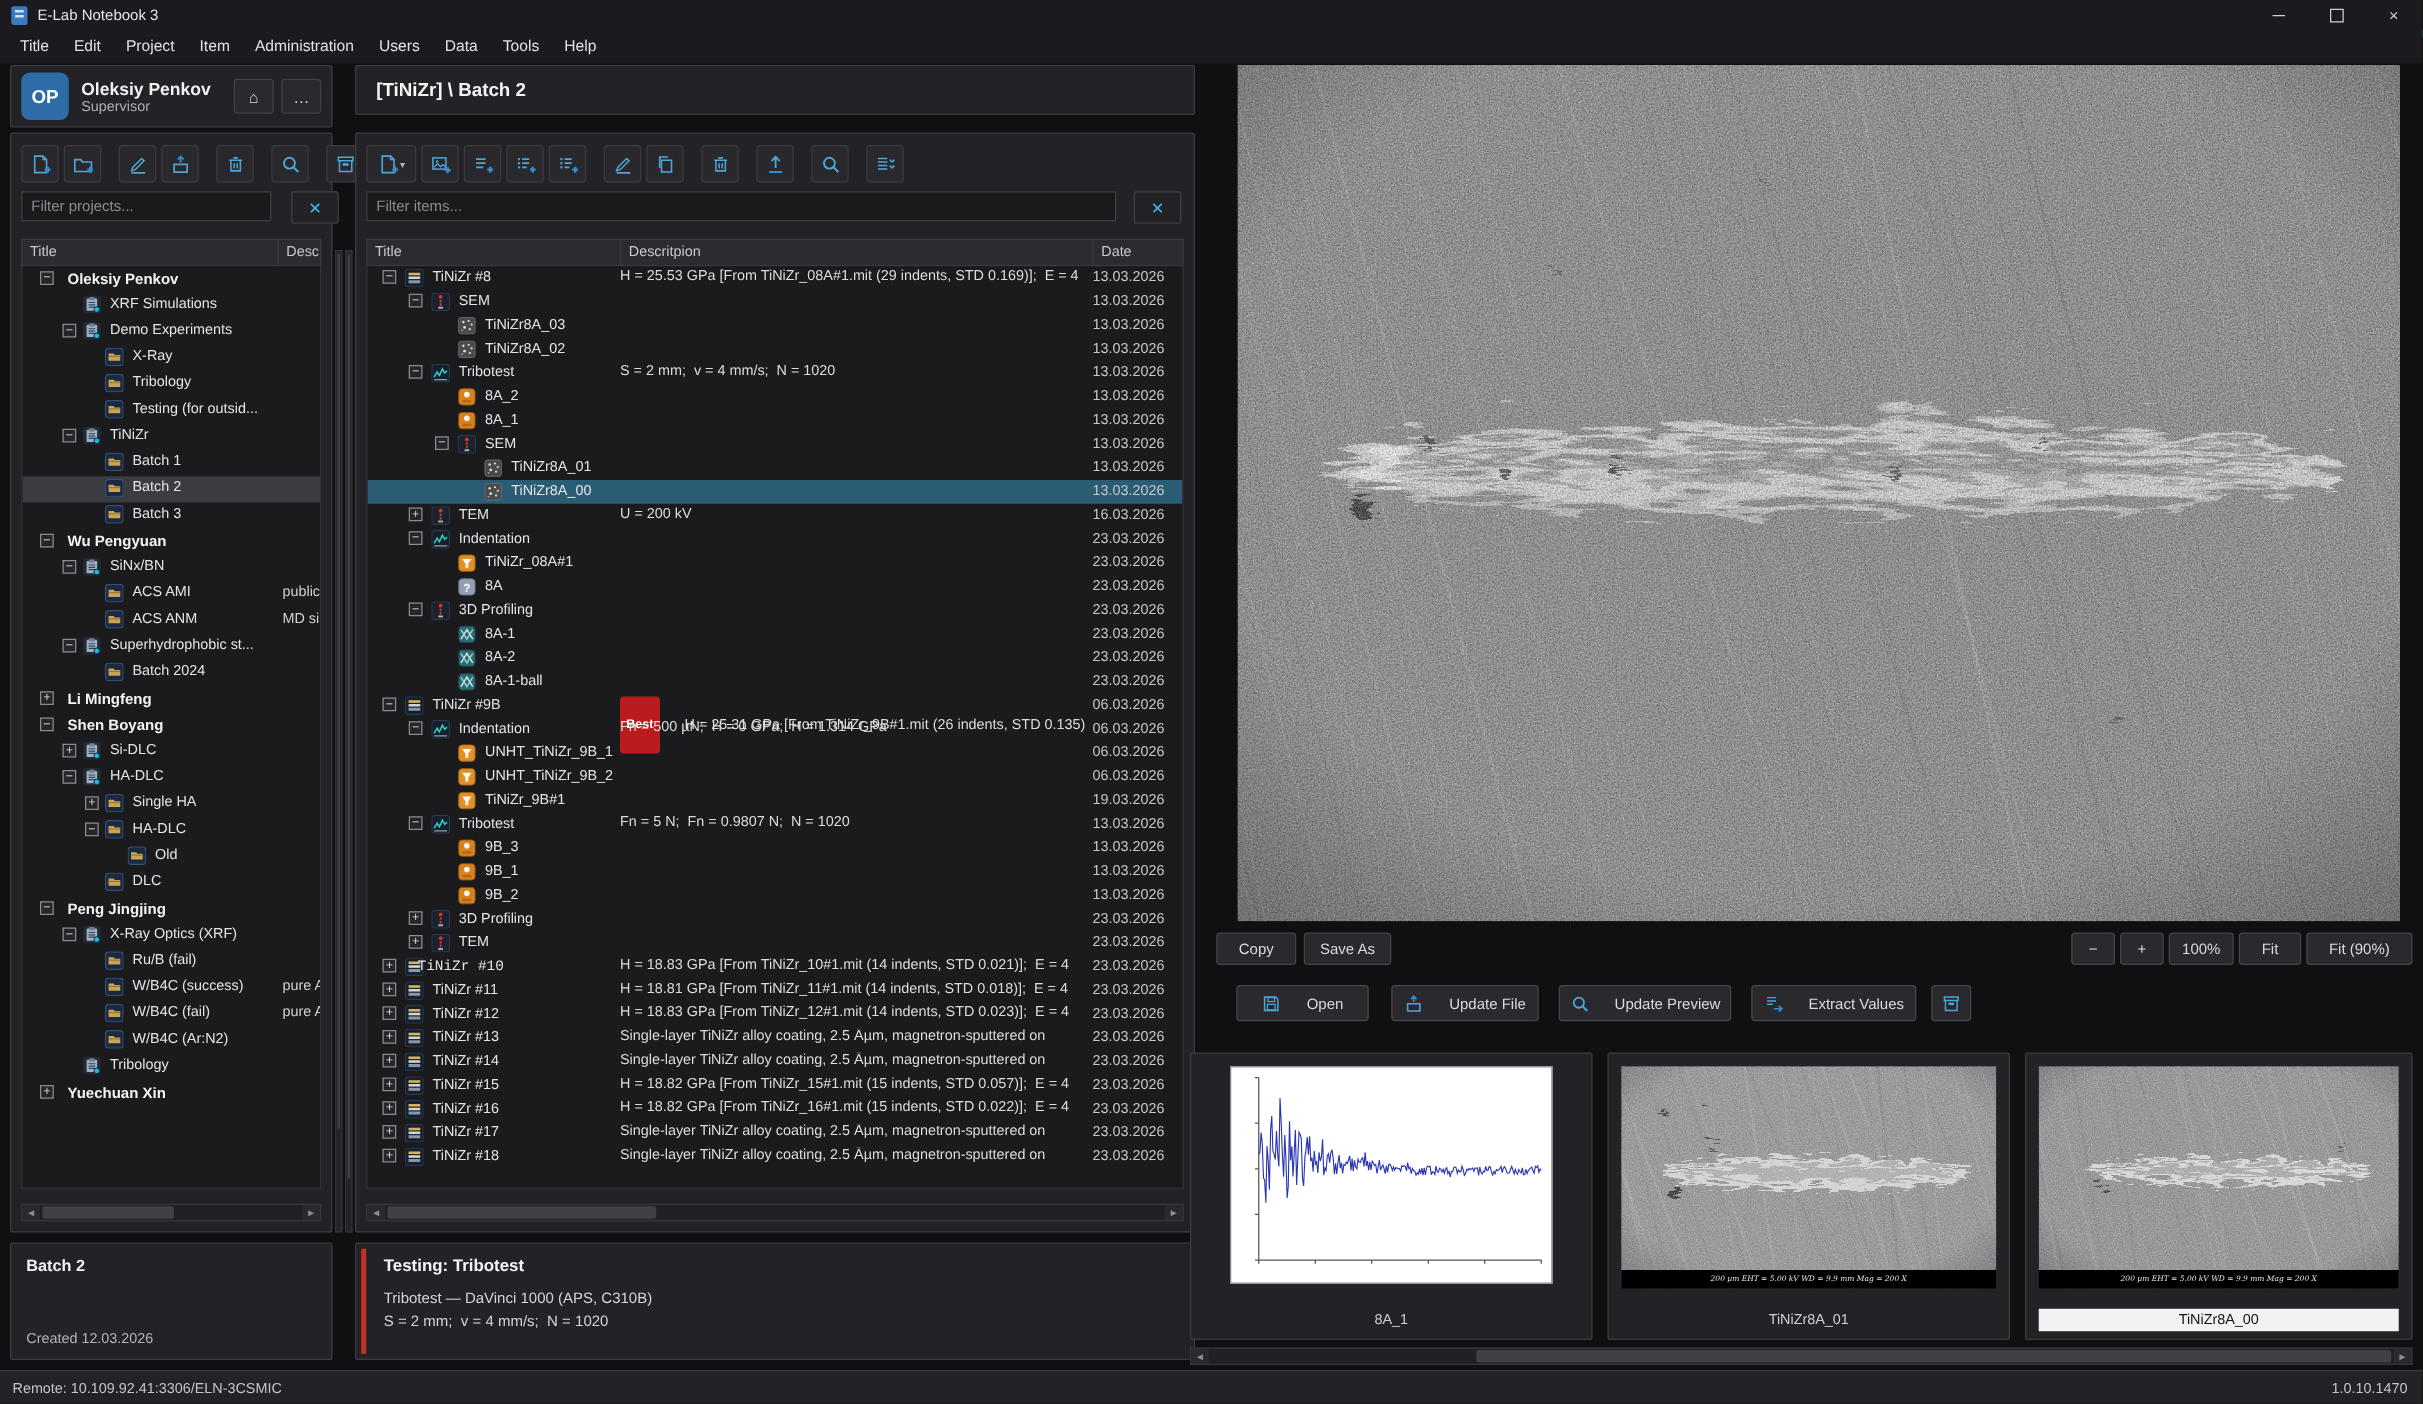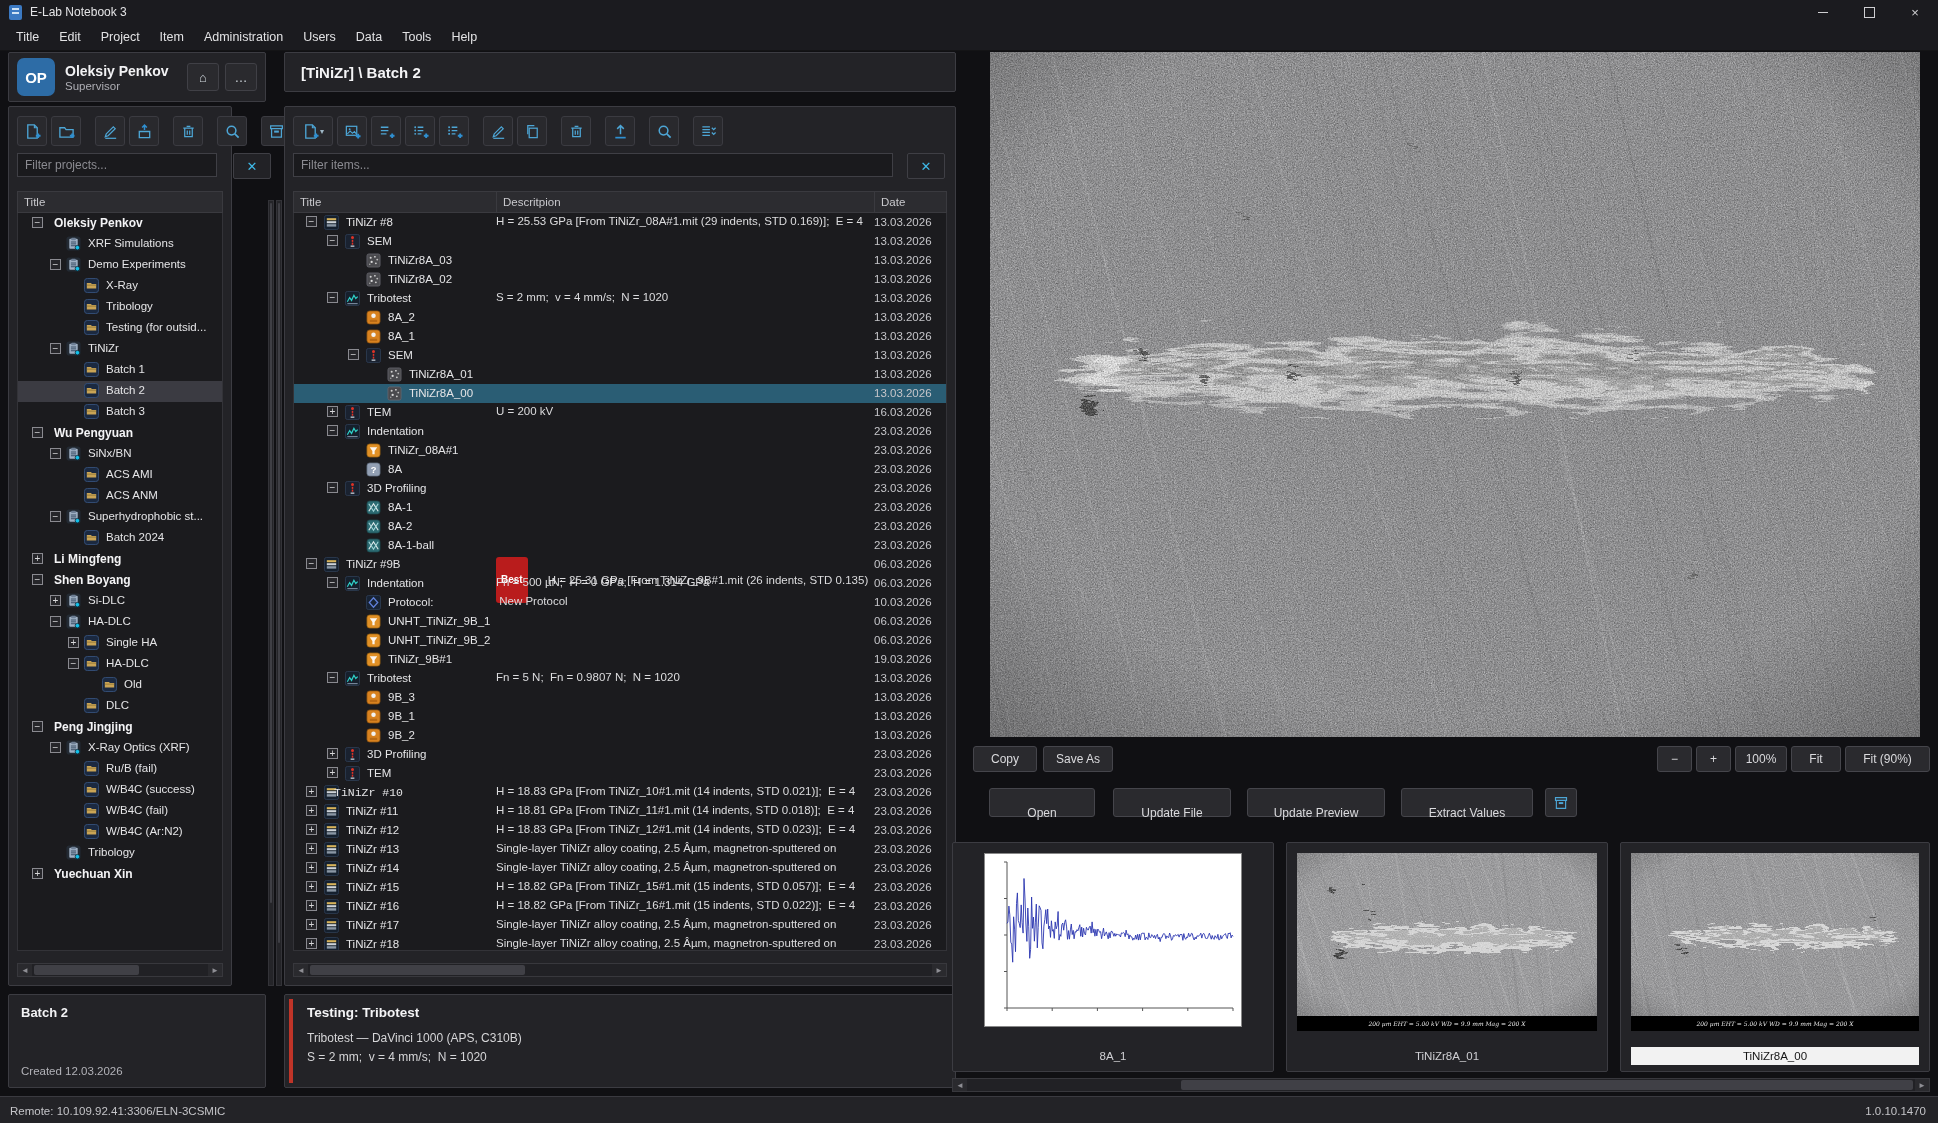--- a/index.html
+++ b/index.html
@@ -22,21 +22,21 @@
   #usercard{left:8px;top:52px;width:258px;height:50px;display:flex;align-items:center;}
   #avatar{width:38px;height:38px;background:#2d6ca6;border-radius:7px;color:#fff;font-weight:bold;font-size:15px;display:flex;align-items:center;justify-content:center;margin:0 10px 0 8px;}
   #uname{font-size:14px;font-weight:bold;color:#f2f2f4;line-height:17px;}
   #urole{font-size:11.5px;color:#aeaeb4;}
   .ucbtn{width:30px;height:26px;background:#2a2a2e;border:1px solid #404046;border-radius:3px;color:#cfd6db;font-size:13px;display:flex;align-items:center;justify-content:center;margin-left:6px;}
   #ucbtns{margin-left:auto;margin-right:8px;display:flex;}
   
   #crumbpanel{left:284px;top:52px;width:672px;height:40px;display:flex;align-items:center;}
   #crumb{font-size:15px;font-weight:bold;margin-left:16px;color:#f4f4f6;}
   
-  #leftpanel{left:8px;top:106px;width:224px;height:880px;}
+  #leftpanel{left:8px;top:106px;width:258px;height:880px;}
   #midpanel{left:284px;top:106px;width:672px;height:880px;}
   .toolbar{position:absolute;left:8px;top:8px;height:32px;display:flex;align-items:center;}
   .tbtn{position:relative;width:30px;height:30px;background:#29292d;border:1px solid #3b3b41;border-radius:3px;margin-right:4px;padding:0;display:flex;align-items:center;justify-content:center;}
   .tbtn.gap{margin-left:10px;}
   .tbtn.wide{width:40px;}
   .tbicon{width:17px;height:17px;}
   .caret{font-size:8px;color:#9fb7c6;margin-left:1px;}
   .filterrow{position:absolute;left:8px;top:46px;height:26px;right:8px;}
   .filterinput{position:absolute;left:0;top:0;height:24px;background:#1a1a1d;border:1px solid #3f3f45;color:#d8d8da;font-size:12px;padding:0 7px;box-sizing:border-box;font-family:"Liberation Sans",sans-serif;}
   .filterinput::placeholder{color:#8b8b91;}
@@ -85,21 +85,21 @@
   #semsvg{position:absolute;left:0;top:0;width:100%;height:100%;}
   #sembar{position:absolute;left:7px;right:7px;bottom:5px;height:40px;background:#000;border:1px solid #f2f2f2;}
   #zeisslogo{position:absolute;left:8px;top:4px;width:54px;height:31px;background:#1515cf;color:#fff;display:flex;align-items:center;justify-content:center;font-family:"DejaVu Serif",serif;font-weight:bold;font-style:italic;font-size:12px;letter-spacing:1px;}
   .semtxt{position:absolute;top:11px;color:#fff;font-family:"DejaVu Serif",serif;font-style:italic;font-weight:bold;font-size:12.5px;white-space:pre;}
   #semscale{top:2px;left:90px;}
   #semscaleline{position:absolute;left:88px;top:23px;width:118px;height:8px;border-bottom:1px solid #fff;border-right:1px solid #fff;box-sizing:border-box;}
   #semzjui{font-size:15px;}
   
   .vbtn{position:absolute;top:746px;height:26px;background:#2a2a2e;border:1px solid #45454b;border-radius:3px;color:#dadadd;font-size:12px;display:flex;align-items:center;justify-content:center;box-sizing:border-box;}
   
-  .abtn{position:absolute;top:788px;height:29px;background:#2a2a2e;border:1px solid #45454b;border-radius:3px;color:#dadadd;font-size:12px;display:flex;align-items:center;justify-content:center;gap:20px;box-sizing:border-box;flex-direction:column;}
+  .abtn{position:absolute;top:788px;height:29px;background:#2a2a2e;border:1px solid #45454b;border-radius:3px;color:#dadadd;font-size:12px;display:flex;align-items:center;justify-content:center;gap:20px;box-sizing:border-box;}
   .abtn .tbicon{width:16px;height:16px;}
   
   .thumb{position:absolute;top:842px;height:230px;background:#232327;border:1px solid #3c3c42;border-radius:2px;box-sizing:border-box;}
   .thumbimg{position:absolute;left:50%;transform:translateX(-50%);top:10px;}
   .thumblabel{position:absolute;left:10px;right:10px;bottom:6px;height:18px;text-align:center;font-size:11.5px;color:#cfcfd3;line-height:18px;overflow:hidden;}
   .thumb.sel .thumblabel{background:#f2f2f2;color:#141414;}
   .ministrip{position:absolute;left:0;right:0;bottom:0;height:15px;background:#000;color:#e8e8e8;font-size:6px;display:flex;align-items:center;justify-content:space-around;overflow:hidden;font-family:"DejaVu Serif",serif;font-style:italic;}
   #chartbox{background:#fff;border:1px solid #888;}
 </style>
 </head>
@@ -843,30 +843,20 @@
       <div class="irow">
         <div class="cellt">
           <span class="texp" style="left: 33px;">−</span>
           <svg class="ticon" style="left: 51px;">
             <use href="#i-chart"></use>
           </svg>
           <span class="tlab" style="left: 73px;">Indentation</span>
         </div>
         <div class="celld"><span>Fn = 500 µN;  H = 0 GPa;  H = 1.314 GPa</span></div>
         <div class="celldt">06.03.2026</div>
-      </div>
-      <div class="irow">
-        <div class="cellt">
-          <svg class="ticon" style="left: 72px;">
-            <use href="#i-diamond"></use>
-          </svg>
-          <span class="tlab" style="left: 94px;">Protocol:</span>
-        </div>
-        <div class="celld"><span> New Protocol</span></div>
-        <div class="celldt">10.03.2026</div>
       </div>
       <div class="irow">
         <div class="cellt">
           <svg class="ticon" style="left: 72px;">
             <use href="#i-funnel"></use>
           </svg>
           <span class="tlab" style="left: 94px;">UNHT_TiNiZr_9B_1</span>
         </div>
         <div class="celld"></div>
         <div class="celldt">06.03.2026</div>

